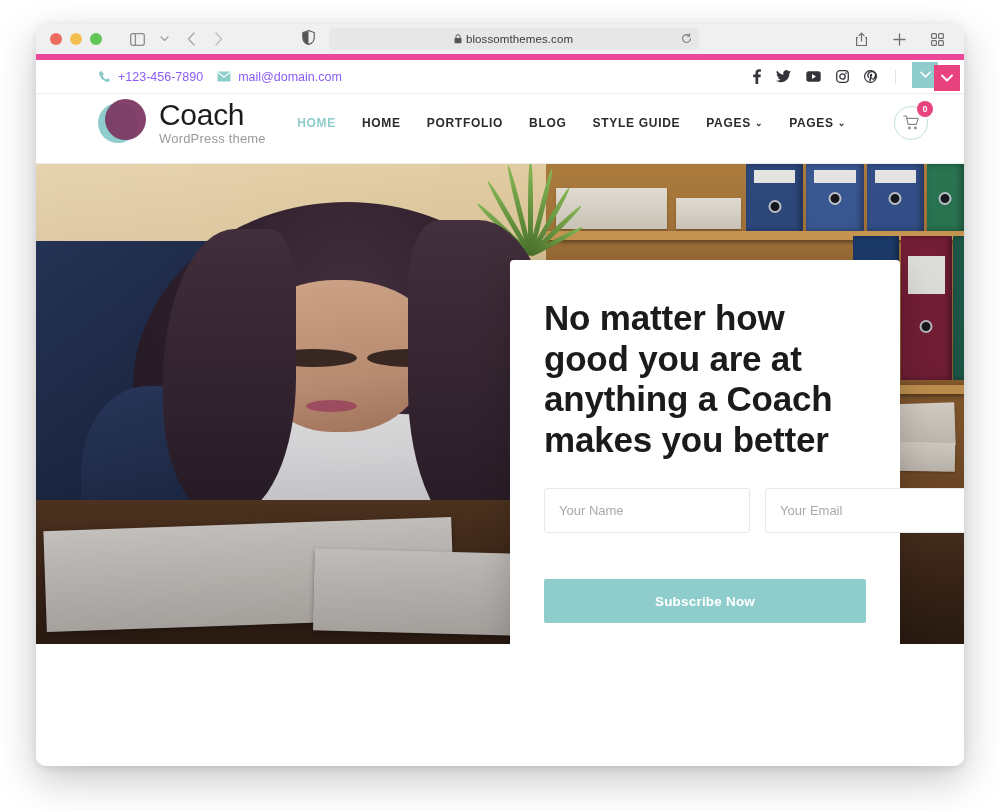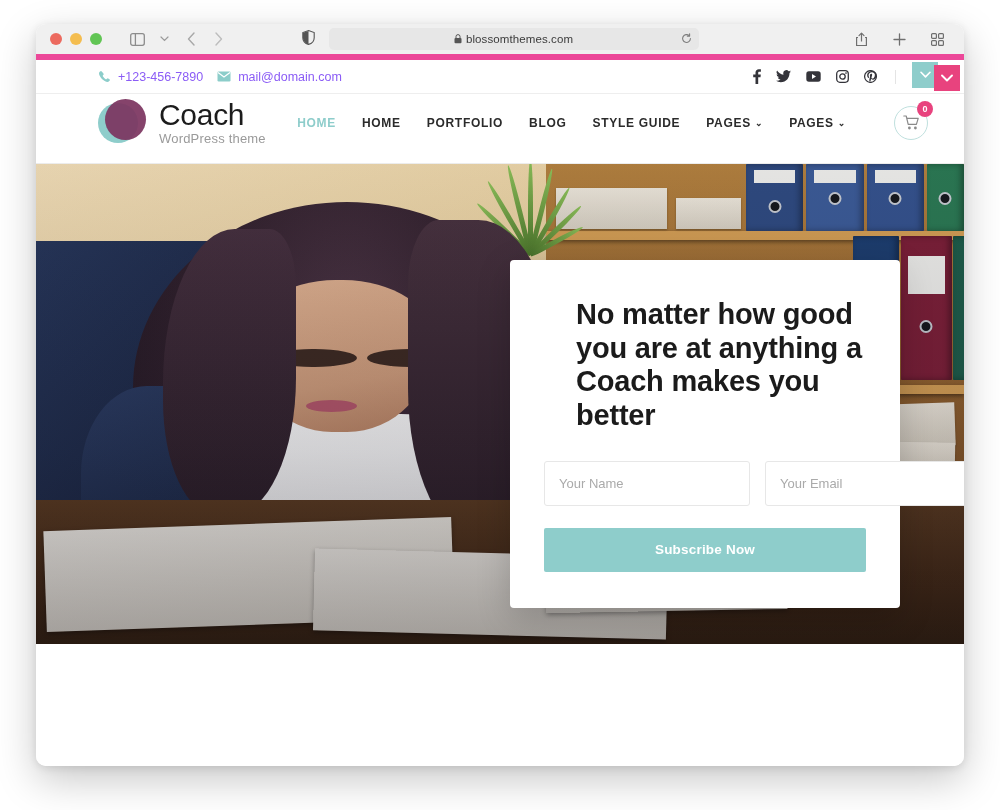--- a/index.html
+++ b/index.html
@@ -331,27 +331,26 @@
   .hero-card {
     position: absolute;
     right: 64px; top: 96px;
     width: 390px;
     background: #ffffff;
     border-radius: 4px;
     padding: 38px 34px 36px 34px;
     box-shadow: 0 10px 34px rgba(0,0,0,0.18);
   }
   .hero-title {
-    font-size: 29px;
+    font-size: 35px;
     line-height: 1.16;
     color: #1b1b1b;
     font-weight: bold;
     letter-spacing: -0.2px;
     margin-bottom: 28px;
-    margin-left: 32px;
   }
   .hero-fields { display: flex; gap: 15px; margin-bottom: 22px; }
   .hero-input {
     flex: 1;
     height: 45px;
     border: 1px solid #e7e7e7;
     border-radius: 3px;
     padding: 12px 14px;
     font-size: 13px;
     color: #2a2a2a;
@@ -362,20 +361,21 @@
   .hero-input::placeholder { color: #aaaaaa; }
   .hero-submit {
     width: 100%; height: 44px;
     background: #8ecdcb;
     border: none; border-radius: 2px;
     color: #ffffff;
     font-size: 13.5px; font-weight: bold;
     letter-spacing: 0.2px;
     font-family: "Liberation Sans", sans-serif;
     cursor: pointer;
+    margin-top: 24px;
   }
 
   
   .featured {
     height: 120px;
     background: #ffffff;
     display: flex; flex-direction: column;
     align-items: center;
     padding-top: 50px;
     position: relative;

